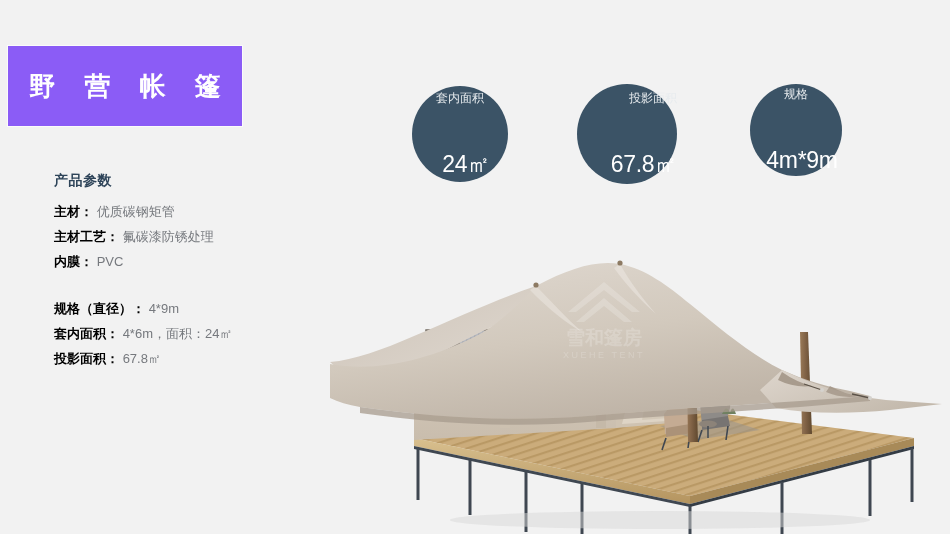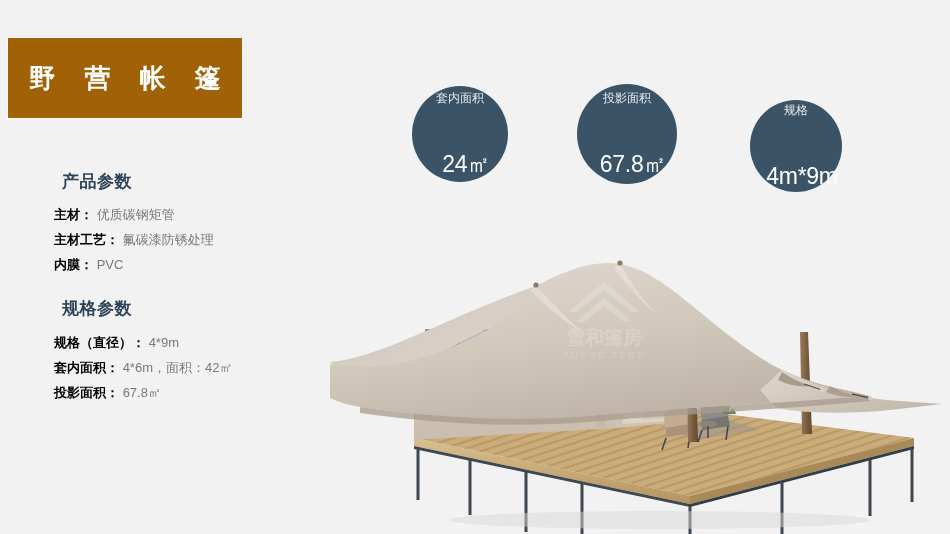--- a/index.html
+++ b/index.html
@@ -12,24 +12,24 @@
     background: #f2f2f2;
     font-family: "Liberation Sans", "DejaVu Sans", sans-serif;
     overflow: hidden;
     position: relative;
   }
 
   
   #title-banner {
     position: absolute;
     left: 8px;
-    top: 38px;
+    top: 46px;
     width: 234px;
     height: 80px;
-    background: #a16207;
+    background: #8b5cf6;
     display: flex;
     align-items: center;
     justify-content: center;
     box-shadow: 0 0 0 1px rgba(255,255,255,0.65);
   }
   #title-banner .title-text {
     color: #ffffff;
     font-size: 26px;
     font-weight: bold;
     letter-spacing: 11px;
@@ -39,24 +39,24 @@
 
   
   #spec-column {
     position: absolute;
     left: 54px;
     top: 172px;
     width: 330px;
   }
   .section-heading {
     color: #2e4459;
-    font-size: 17px;
+    font-size: 14px;
     font-weight: bold;
     letter-spacing: 0.5px;
-    margin: 0 0 10px 8px;
+    margin: 0 0 10px 0;
     line-height: 1.2;
   }
   .spec-list {
     list-style: none;
     margin: 0;
     padding: 0;
   }
   .spec-list li {
     font-size: 13px;
     color: #6d7278;
@@ -105,22 +105,22 @@
   }
   .badge .badge-value {
     font-size: 23px;
     line-height: 1.05;
     color: #ffffff;
     white-space: nowrap;
     letter-spacing: -0.3px;
     margin-left: 12px;
   }
   #badge-0 { left: 412px; top: 86px; width: 96px; height: 96px; }
-  #badge-1 { left: 577px; top: 84px; width: 100px; height: 100px; }
-  #badge-2 { left: 750px; top: 100px; width: 92px; height: 92px; }
+  #badge-1 { left: 577px; top: 84px; width: 100px; height: 100px; align-items: flex-end; }
+  #badge-2 { left: 750px; top: 84px; width: 92px; height: 92px; }
 
   
   #tent-figure {
     position: absolute;
     left: 330px;
     top: 190px;
     width: 620px;
     height: 344px;
   }
   #tent-figure svg {
@@ -150,29 +150,28 @@
         <span class="v">氟碳漆防锈处理</span>
       </li>
       <li>
         <span class="k">内膜：</span>
         <span class="v">PVC</span>
       </li>
     </ul>
   </div>
 
   <div id="spec-group-2">
-    <h2 class="section-heading">规格参数</h2>
     <ul class="spec-list">
       <li>
         <span class="k">规格（直径）：</span>
         <span class="v">4*9m</span>
       </li>
       <li>
         <span class="k">套内面积：</span>
-        <span class="v">4*6m，面积：42㎡</span>
+        <span class="v">4*6m，面积：24㎡</span>
       </li>
       <li>
         <span class="k">投影面积：</span>
         <span class="v">67.8㎡</span>
       </li>
     </ul>
   </div>
 
 </div>
 

